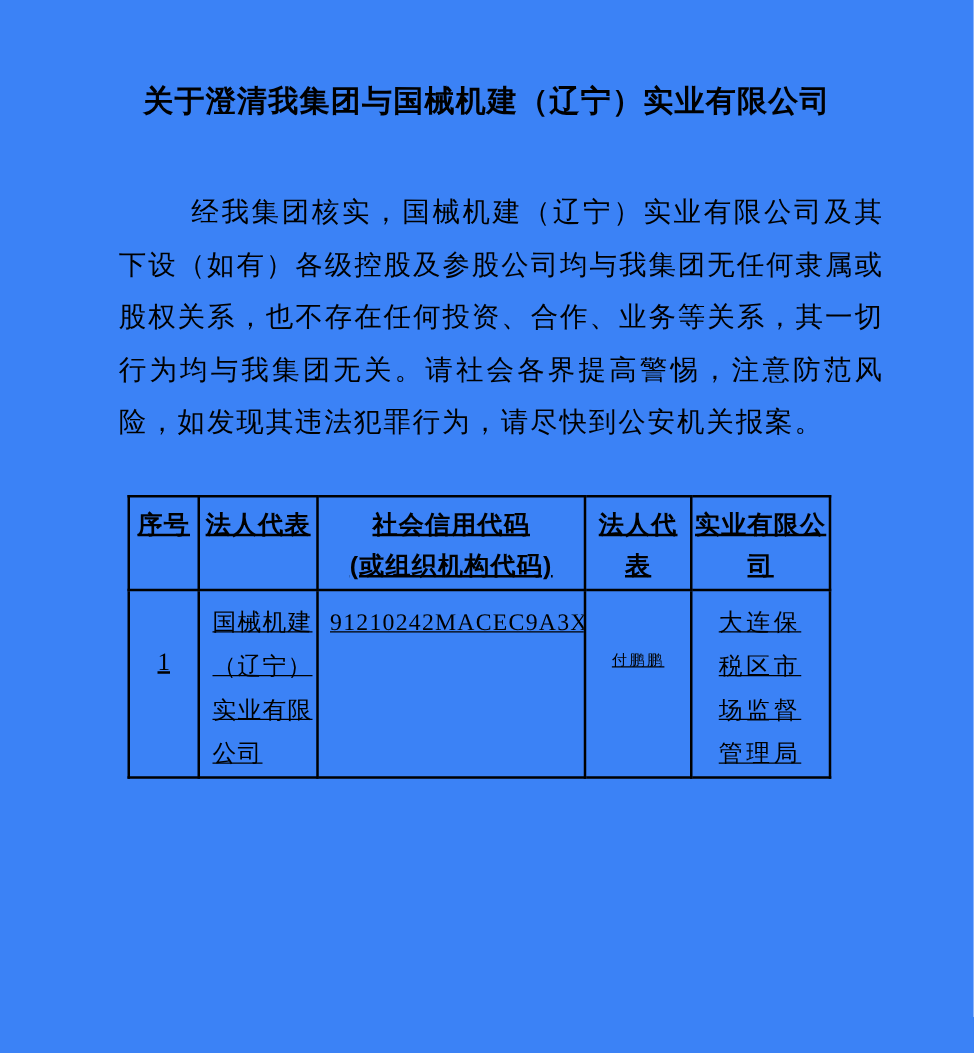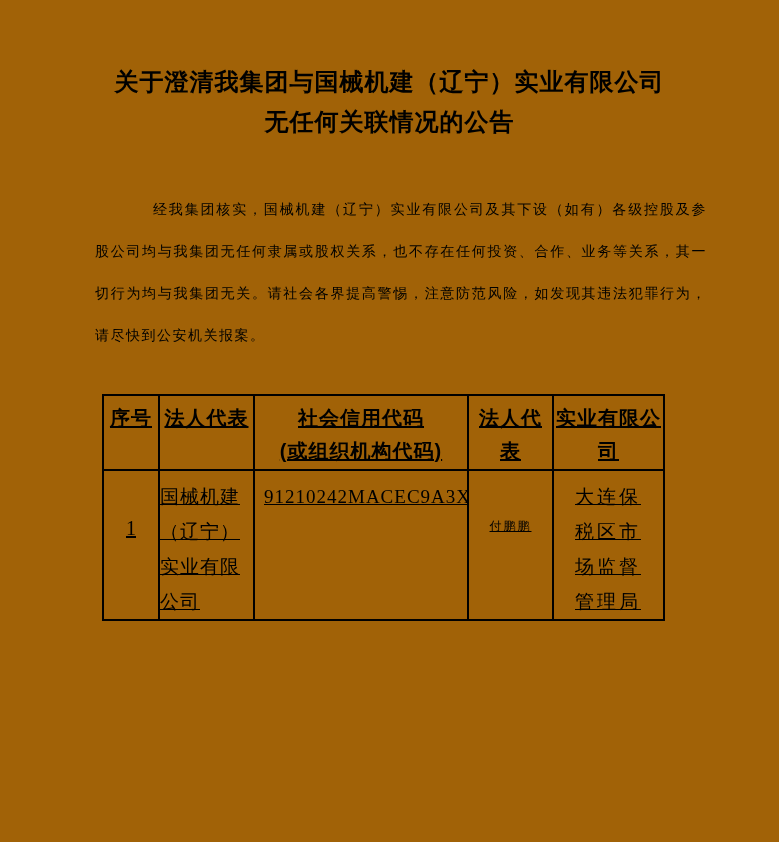--- a/index.html
+++ b/index.html
@@ -4,40 +4,40 @@
 <style>
   html, body {
     margin: 0;
     padding: 0;
     background: #ffffff;
   }
   .page {
     position: relative;
     width: 779px;
     height: 842px;
-    background: #a16207;
+    background: #3b82f6;
     color: #000000;
     overflow: hidden;
   }
   
   .doc-title {
     margin: 62px 30px 0 30px;
     text-align: center;
     font-family: "Liberation Sans", "DejaVu Sans", sans-serif;
     font-weight: bold;
     font-size: 24px;
     line-height: 40px;
     letter-spacing: 1px;
   }
   .title-line { display: block; }
   
   .body-text {
     margin: 47px 72px 0 95px;
     font-family: "Liberation Serif", "DejaVu Serif", serif;
-    font-size: 14px;
+    font-size: 22px;
     line-height: 42px;
     letter-spacing: 1.5px;
     text-align: justify;
     text-indent: 58px;
   }
   
   table.company-table {
     border-collapse: collapse;
     table-layout: fixed;
     width: 561px;
@@ -68,21 +68,21 @@
     line-height: 35px;
     padding: 8px 2px 0 2px;
   }
   td.cell-index {
     text-align: center;
     padding-top: 40px;
     font-size: 20px;
   }
   td.cell-company {
     text-align: left;
-    padding-left: 0;
+    padding-left: 10px;
     letter-spacing: 1px;
   }
   td.cell-code {
     text-align: left;
     padding-left: 9px;
     letter-spacing: 1px;
     font-size: 19px;
   }
   td.cell-legal {
     text-align: center;
@@ -96,21 +96,20 @@
     letter-spacing: 3px;
   }
 </style>
 </head>
 <body>
 
 <div class="page">
 
   <h1 class="doc-title">
     <span class="title-line">关于澄清我集团与国械机建（辽宁）实业有限公司</span>
-    <span class="title-line">无任何关联情况的公告</span>
   </h1>
 
   <p class="body-text">经我集团核实，国械机建（辽宁）实业有限公司及其下设（如有）各级控股及参股公司均与我集团无任何隶属或股权关系，也不存在任何投资、合作、业务等关系，其一切行为均与我集团无关。请社会各界提高警惕，注意防范风险，如发现其违法犯罪行为，请尽快到公安机关报案。</p>
 
   <table class="company-table">
     <colgroup>
       <col style="width:56px">
       <col style="width:95px">
       <col style="width:214px">
       <col style="width:85px">

